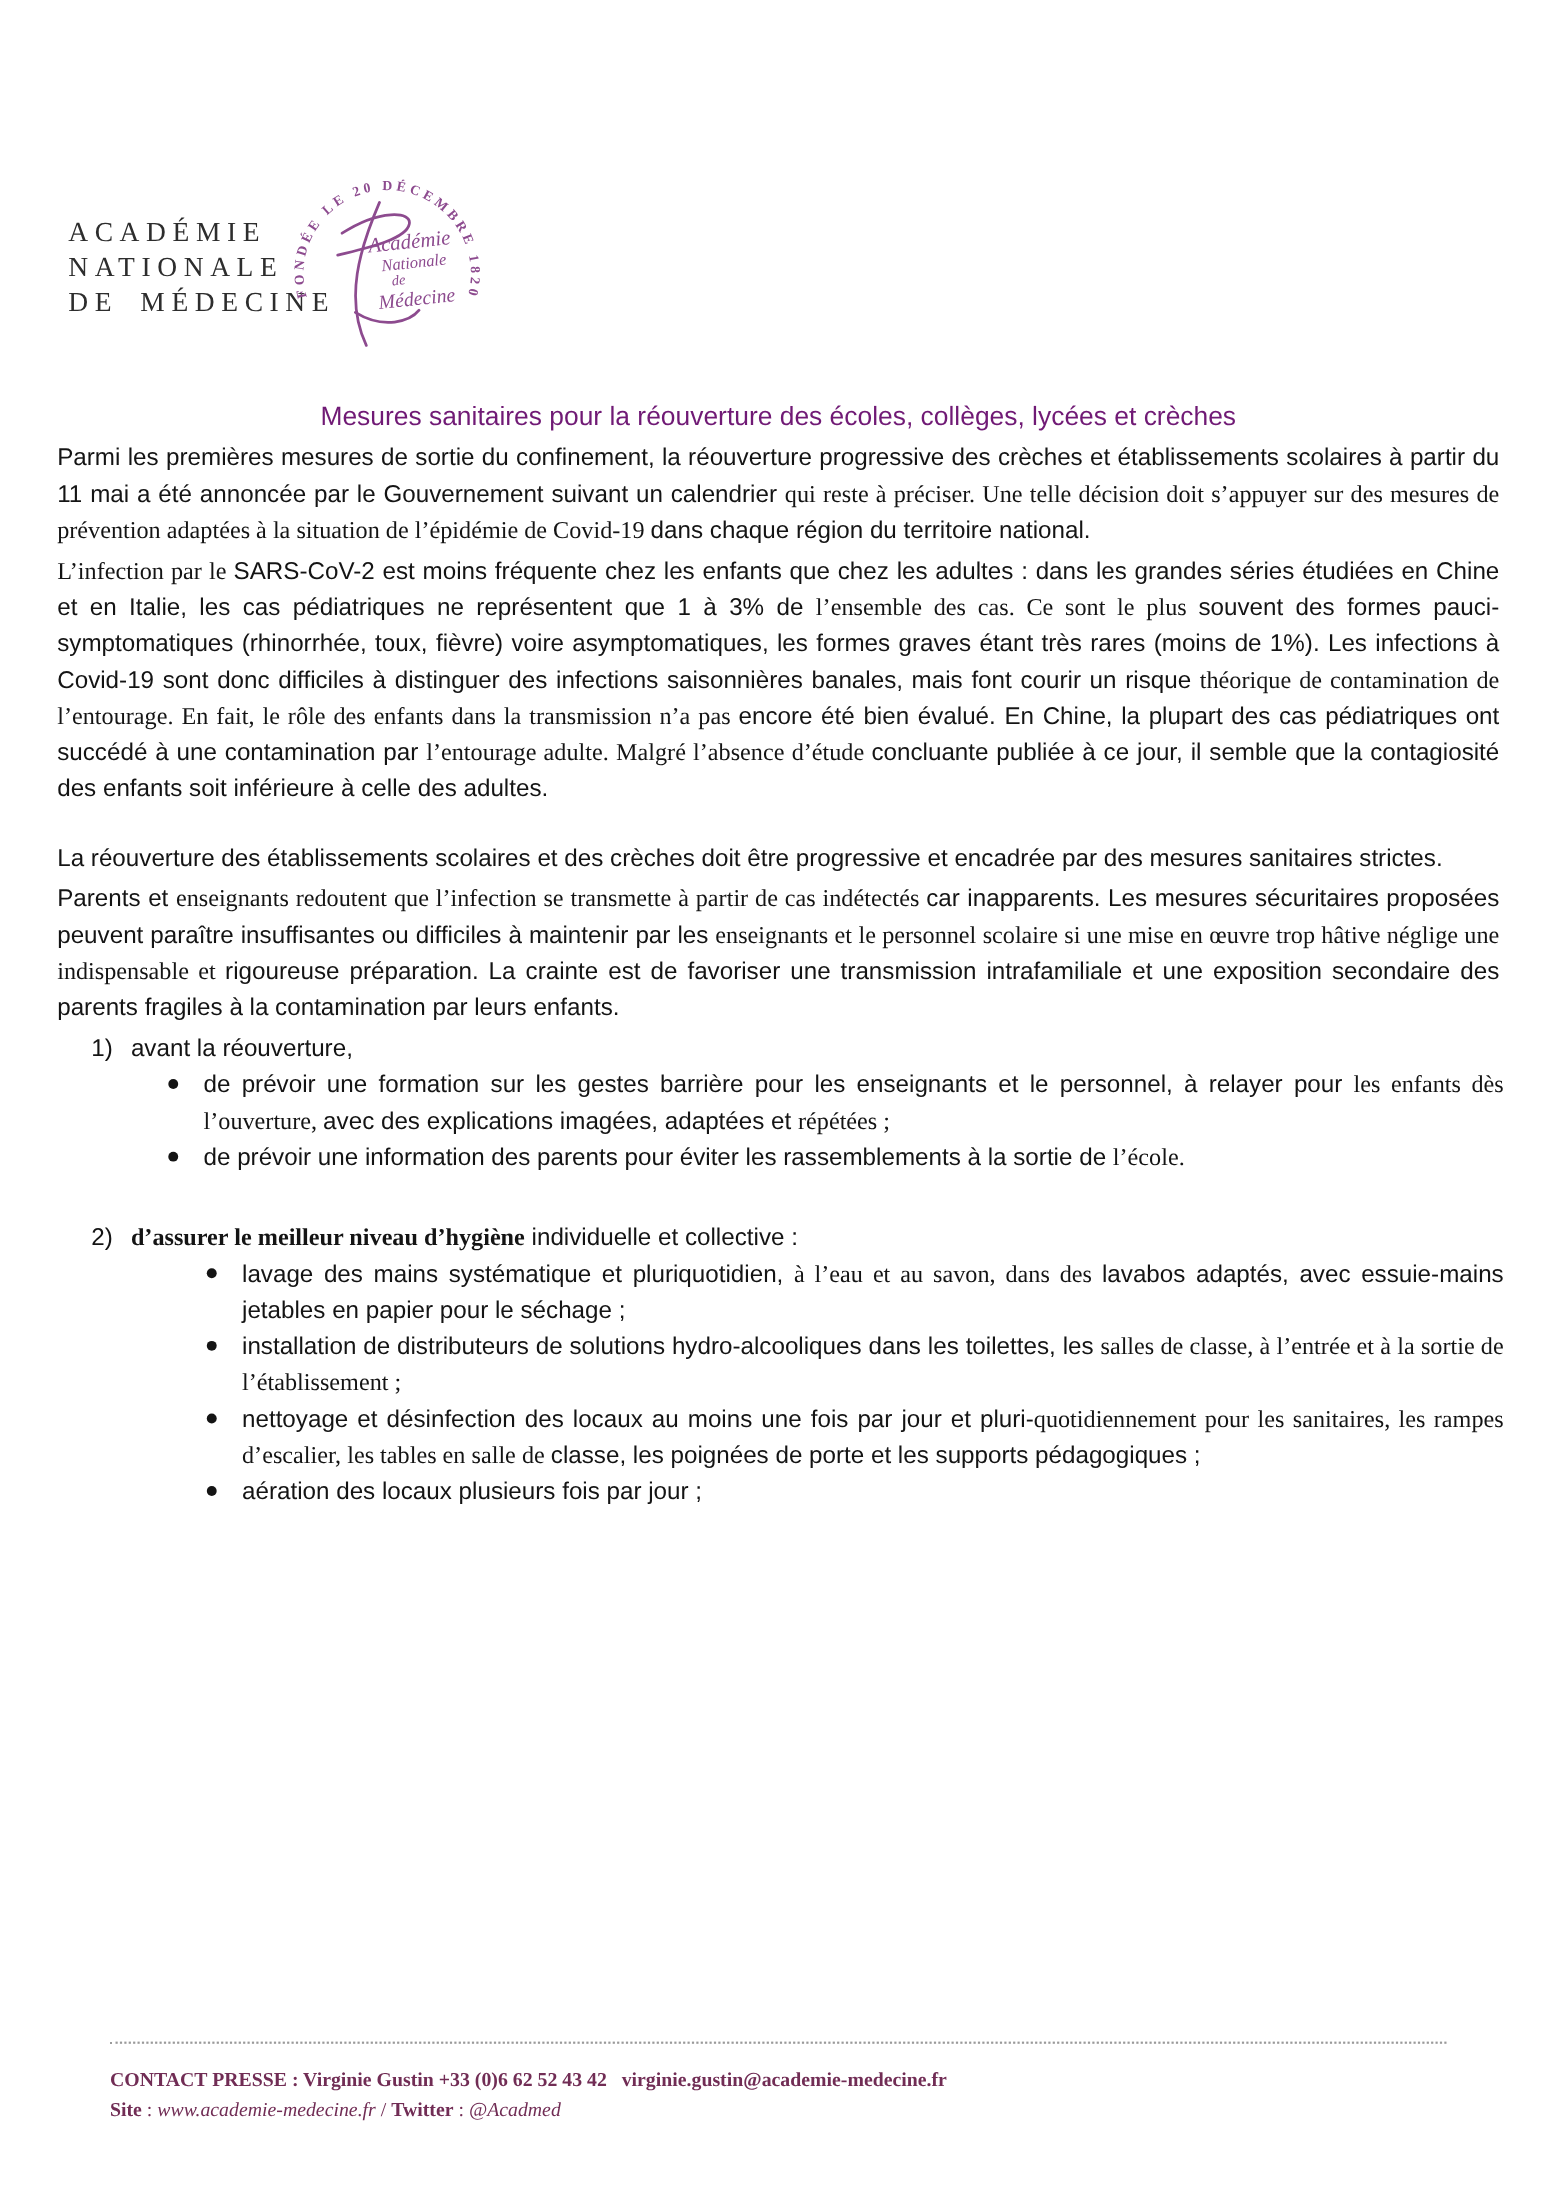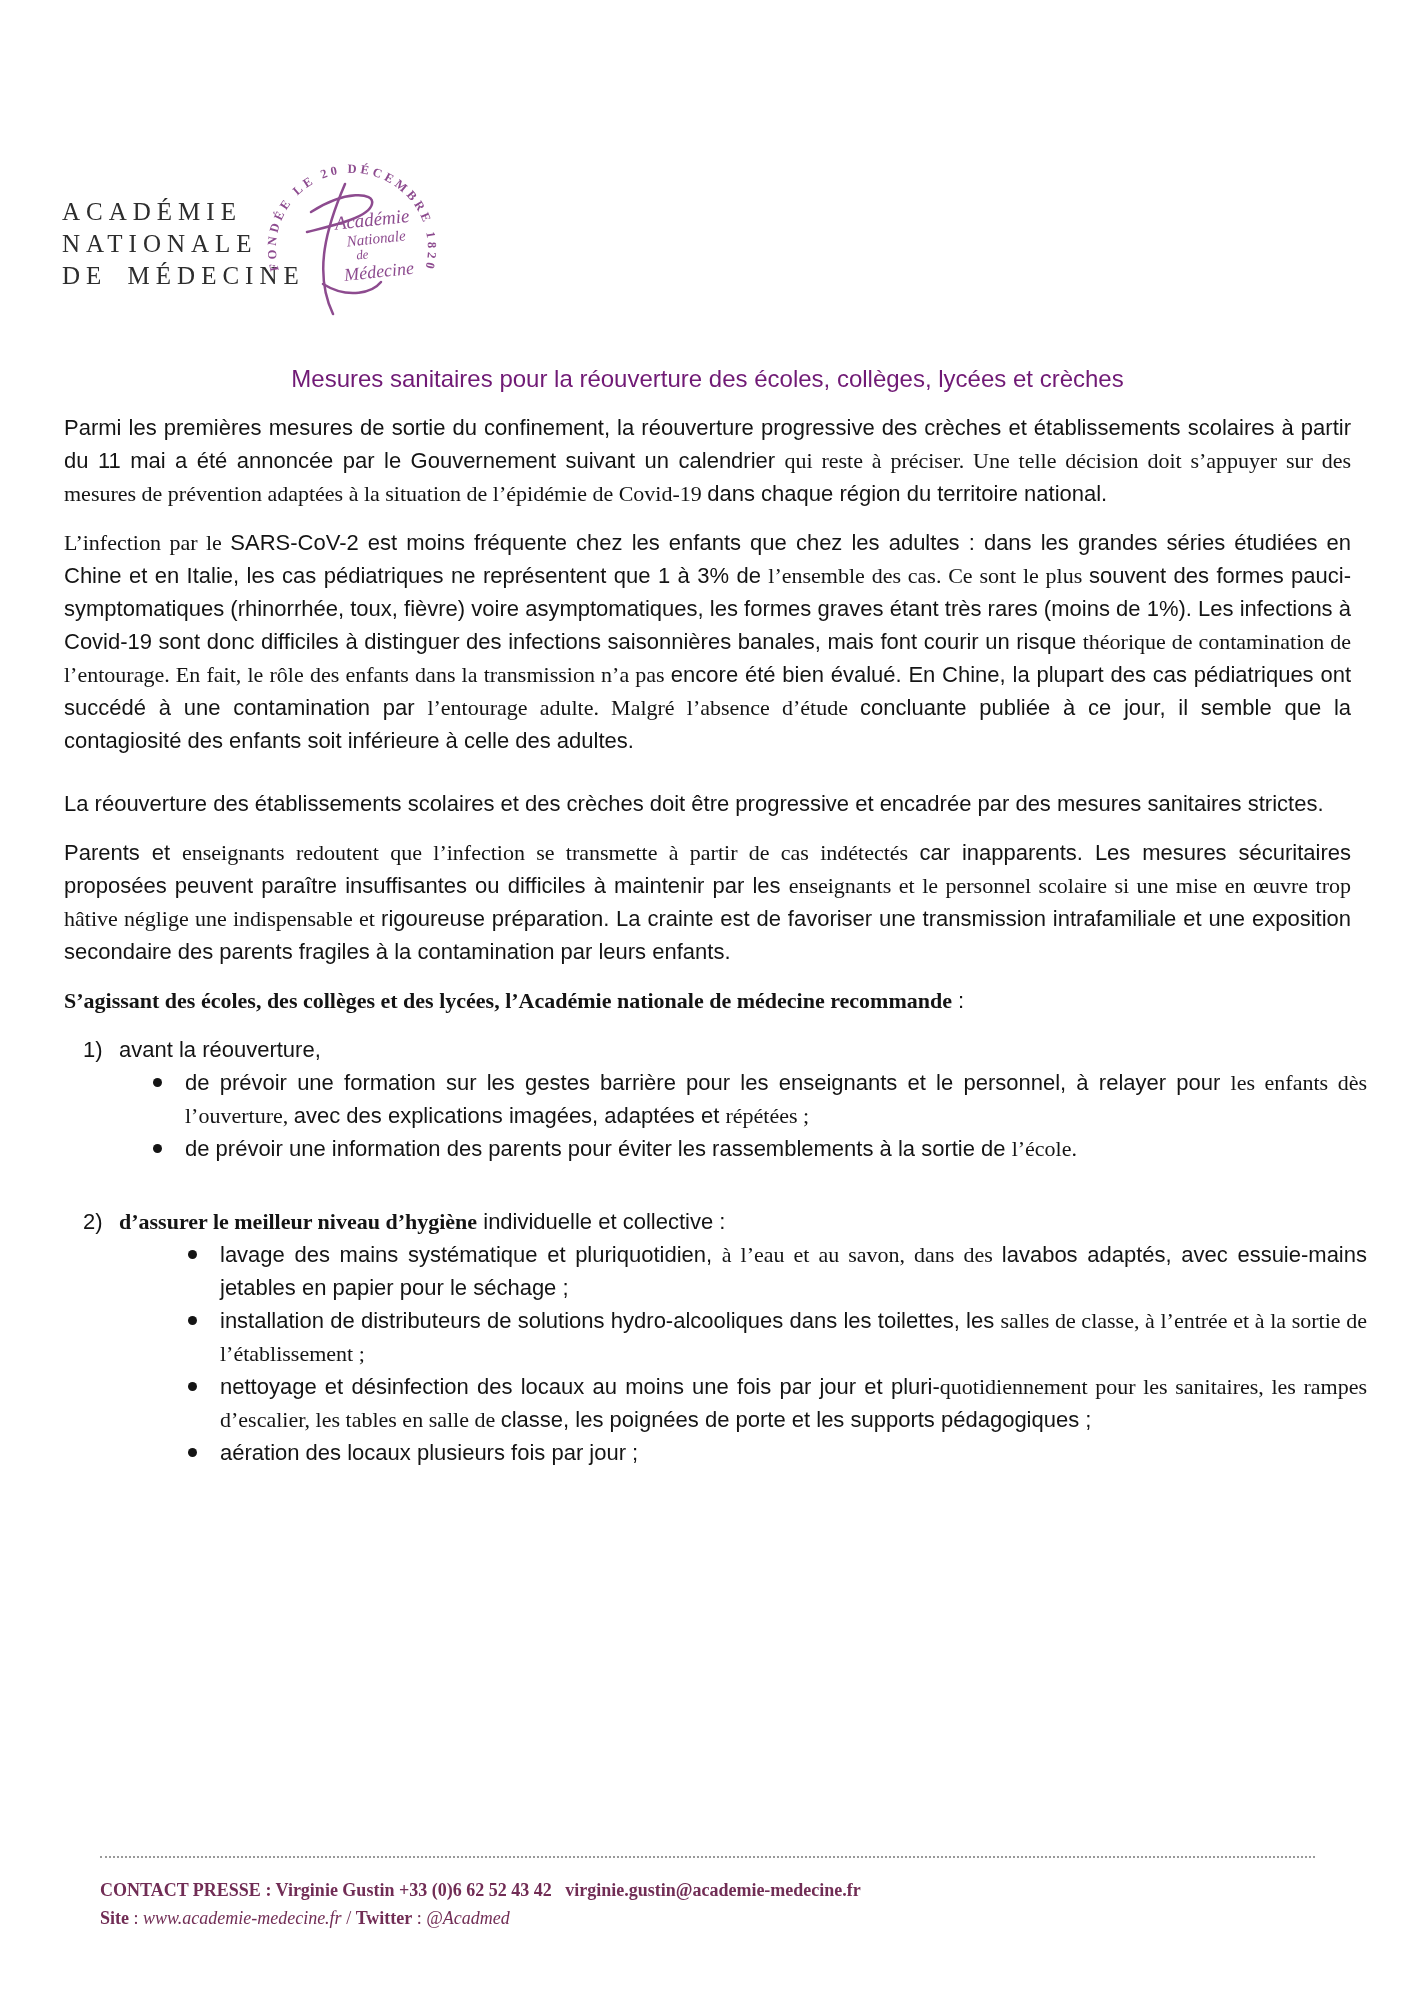--- a/index.html
+++ b/index.html
@@ -25,21 +25,21 @@
   }
   .seal{ position:absolute; left:205px; top:-14px; }
 
   
   .title{ margin-top:34px; text-align:center; font-size:24px; line-height:33px; color:#701a75; }
   .subtitle{ margin-top:36px; text-align:center; font-family:"Liberation Serif", serif;
              font-weight:bold; font-size:24px; line-height:30px; }
   .date{ margin-top:22px; text-align:center; font-size:23px; line-height:30px; }
 
   
-  p.body{ margin:16px; font-size:22px; line-height:33px; }
+  p.body{ margin:4px; font-size:22px; line-height:33px; }
   .j{ text-align:justify; }
   .mt1{ margin-top:26px; } .mt2{ margin-top:33px; } .mt3{ margin-top:30px; }
   .nm{ margin:0; }
 
   .num-item{ font-size:22px; line-height:33px; padding-left:35px; }
   .num-item .num{ display:inline-block; width:36px; }
 
   ul.bullets{ list-style:none; margin:0; padding:0; }
   ul.bullets li{ position:relative; font-size:22px; line-height:33px; }
   ul.lvl1 li{ padding-left:137px; }
@@ -89,21 +89,20 @@
   </div>
 
   <div class="title">Mesures sanitaires pour la réouverture des écoles, collèges, lycées et crèches</div>
 
   <p class="body j mt1"><span class="sans">Parmi les premières mesures de sortie du confinement, la réouverture progressive des crèches et établissements scolaires à partir du 11 mai a été annoncée par le Gouvernement suivant un calendrier </span><span class="serif">qui reste à préciser. Une telle décision doit s’appuyer sur des mesures de prévention adaptées à la situation de l’épidémie de Covid-19 </span><span class="sans">dans chaque région du territoire national.</span></p>
   <p class="body j mt2"><span class="serif">L’infection par le </span><span class="sans">SARS-CoV-2 est moins fréquente chez les enfants que chez les adultes : dans les grandes séries étudiées en Chine et en Italie, les cas pédiatriques ne représentent que 1 à 3% de </span><span class="serif">l’ensemble des cas. Ce sont le plus </span><span class="sans">souvent des formes pauci-symptomatiques (rhinorrhée, toux, fièvre) voire asymptomatiques, les formes graves étant très rares (moins de 1%). Les infections à Covid-19 sont donc difficiles à distinguer des infections saisonnières banales, mais font courir un risque </span><span class="serif">théorique de contamination de l’entourage. En fait, le rôle des enfants dans la transmission n’a pas </span><span class="sans">encore été bien évalué. En Chine, la plupart des cas pédiatriques ont succédé à une contamination par </span><span class="serif">l’entourage adulte. Malgré l’absence d’étude </span><span class="sans">concluante publiée à ce jour, il semble que la contagiosité des enfants soit inférieure à celle des adultes.</span></p>
 
   <div class="mt3">
     <p class="body j nm"><span class="sans">La réouverture des établissements scolaires et des crèches doit être progressive et encadrée par des mesures sanitaires strictes.</span></p>
     <p class="body j nm"><span class="sans">Parents et </span><span class="serif">enseignants redoutent que l’infection se transmette à partir de cas indétectés </span><span class="sans">car inapparents. Les mesures sécuritaires proposées peuvent paraître insuffisantes ou difficiles à maintenir par les </span><span class="serif">enseignants et le personnel scolaire si une mise en œuvre trop hâtive néglige une indispensable et </span><span class="sans">rigoureuse préparation. La crainte est de favoriser une transmission intrafamiliale et une exposition secondaire des parents fragiles à la contamination par leurs enfants.</span></p>
-    <p class="body j nm"><span class="serif b">S’agissant des écoles, des collèges et des lycées, l’Académie nationale de médecine recommande</span><span class="sans"> :</span></p>
   </div>
 
   <div class="num-item">
     <span class="num">1)</span><span><span class="sans">avant la réouverture,</span></span>
   </div>
   <ul class="bullets lvl1">
     <li class="j"><span class="sans">de prévoir une formation sur les gestes barrière pour les enseignants et le personnel, à relayer pour </span><span class="serif">les enfants dès l’ouverture, </span><span class="sans">avec des explications imagées, adaptées et </span><span class="serif">répétées ;</span></li>
     <li class="j"><span class="sans">de prévoir une information des parents pour éviter les rassemblements à la sortie de </span><span class="serif">l’école.</span></li>
   </ul>
 

